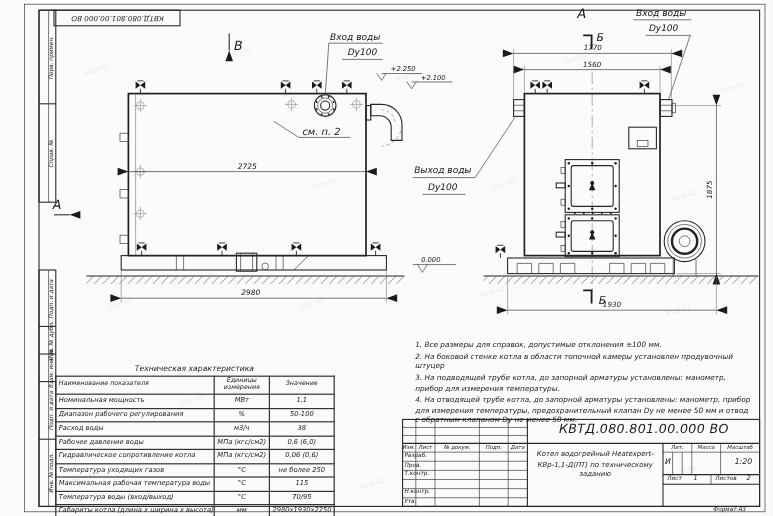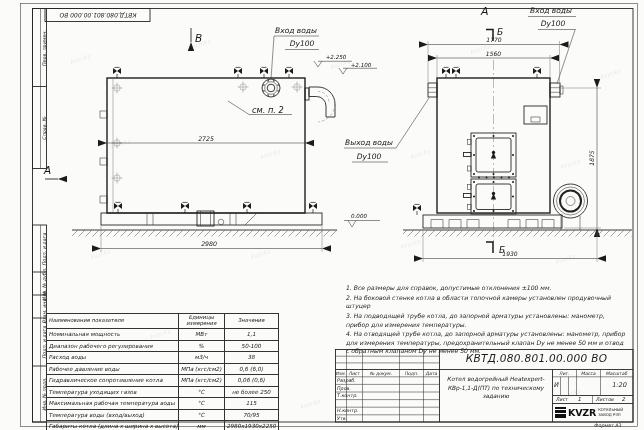--- a/index.html
+++ b/index.html
@@ -371,20 +371,21 @@
 
   <span class="stamp180" style="left:97.5px;top:15px">КВТД.080.801.00.000 ВО</span>
   <span class="rot" style="left:43.5px;top:47.5px">Перв. примен.</span>
   <span class="rot" style="left:43.5px;top:127.5px">Справ. №</span>
   <span class="rot" style="left:43.5px;top:248.5px">Подп. и дата</span>
   <span class="rot" style="left:43.5px;top:283.5px">Инв. № дубл.</span>
   <span class="rot" style="left:43.5px;top:306.5px">Взам. инв. №</span>
   <span class="rot" style="left:43.5px;top:342px">Подп. и дата</span>
   <span class="rot" style="left:43.5px;top:394px">Инв. № подл.</span>
 
+  <div class="ttitle">Техническая характеристика</div>
   <table class="tech">
     <colgroup>
         <col style="width:132px">
         <col style="width:46px">
         <col style="width:54px">
       </colgroup>
     <tbody>
         <tr>
       <th class="c1">Наименование показателя</th>
       <th>Единицы измерения</th>
@@ -459,22 +460,14 @@
   <div class="name-cell">Котел водогрейный Heatexpert-КВр-1,1-Д(ПТ) по техническому заданию</div>
   <span class="txt tb-label" style="left:552.5px;top:370.5px;width:24px">Лит.</span>
   <span class="txt tb-label" style="left:576.5px;top:370.5px;width:24px">Масса</span>
   <span class="txt tb-label" style="left:600.5px;top:370.5px;width:32.5px">Масштаб</span>
   <span class="txt" style="left:552.5px;top:381px;width:8px;text-align:center;font-size:6.5px">И</span>
   <span class="txt" style="left:600.5px;top:381px;width:38px;text-align:center;font-size:6.5px">1:20</span>
   <span class="txt" style="left:556px;top:396.5px;font-size:4.8px">Лист</span>
   <span class="txt" style="left:578px;top:396px;font-size:5.5px">1</span>
   <span class="txt" style="left:596px;top:396.5px;font-size:4.8px">Листов</span>
   <span class="txt" style="left:622px;top:396px;font-size:5.5px">2</span>
-  <div class="logo">
-    <span class="logo-box"></span>
-    <span class="logo-kvzr">KVZR</span>
-    <span class="logo-sub">
-      <span style="display:block">КОТЕЛЬНЫЙ</span>
-      <span style="display:block">ЗАВОД РЭП</span>
-    </span>
-  </div>
   <span class="txt" style="left:583px;top:422.5px;width:50px;text-align:center;font-size:4.8px">Формат А3</span>
 </div>
 
 </body></html>

